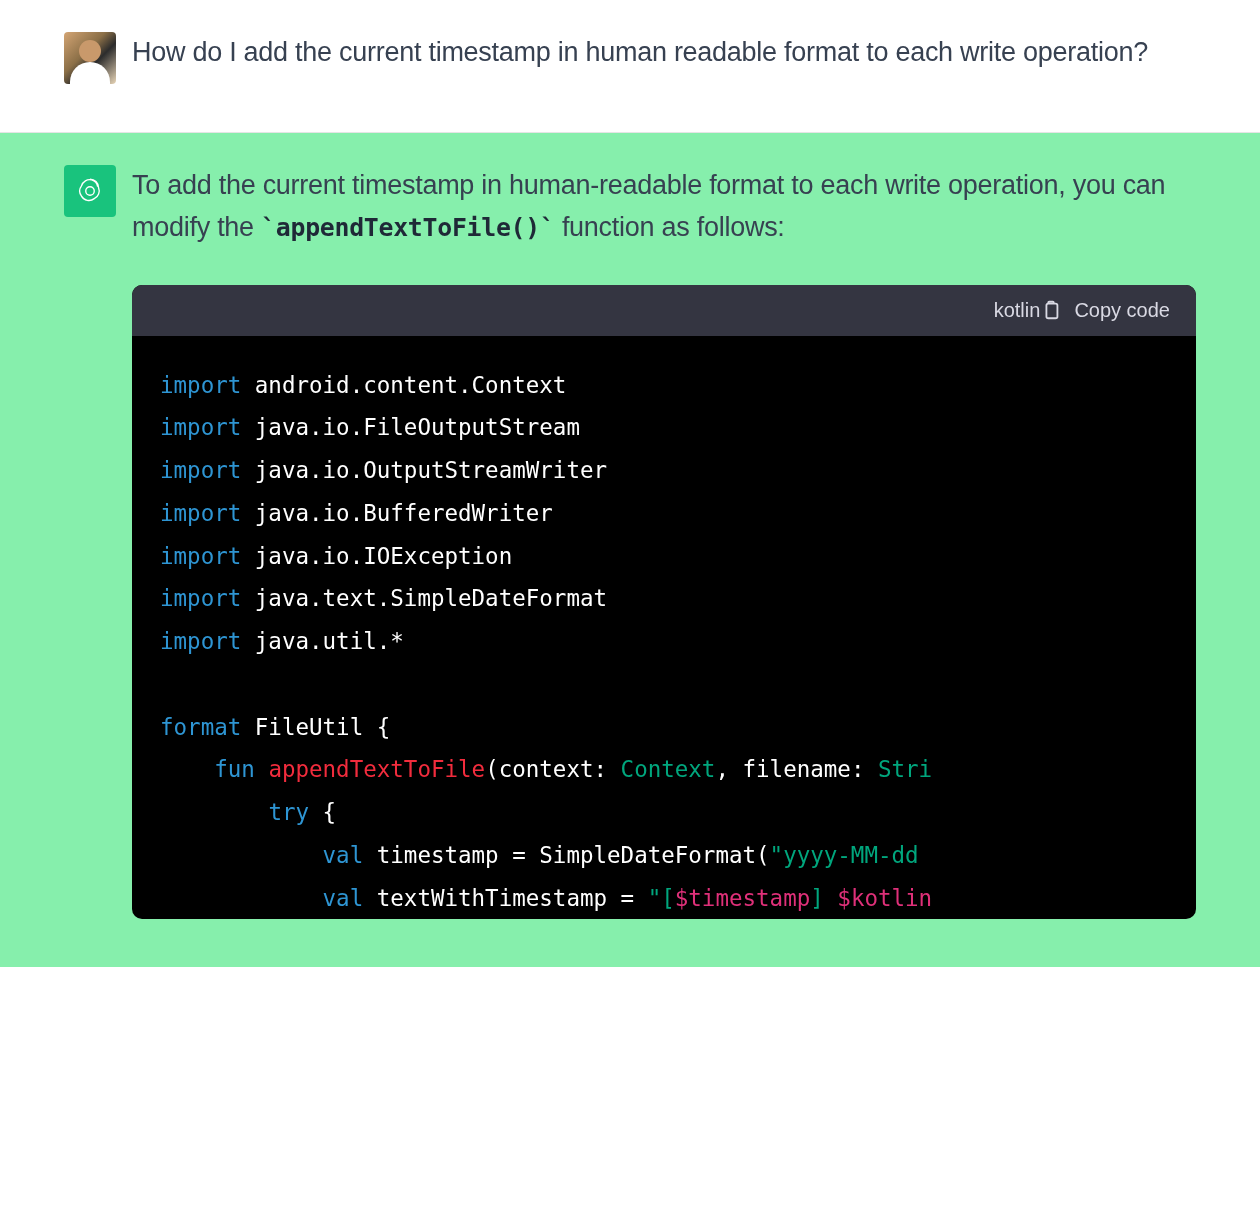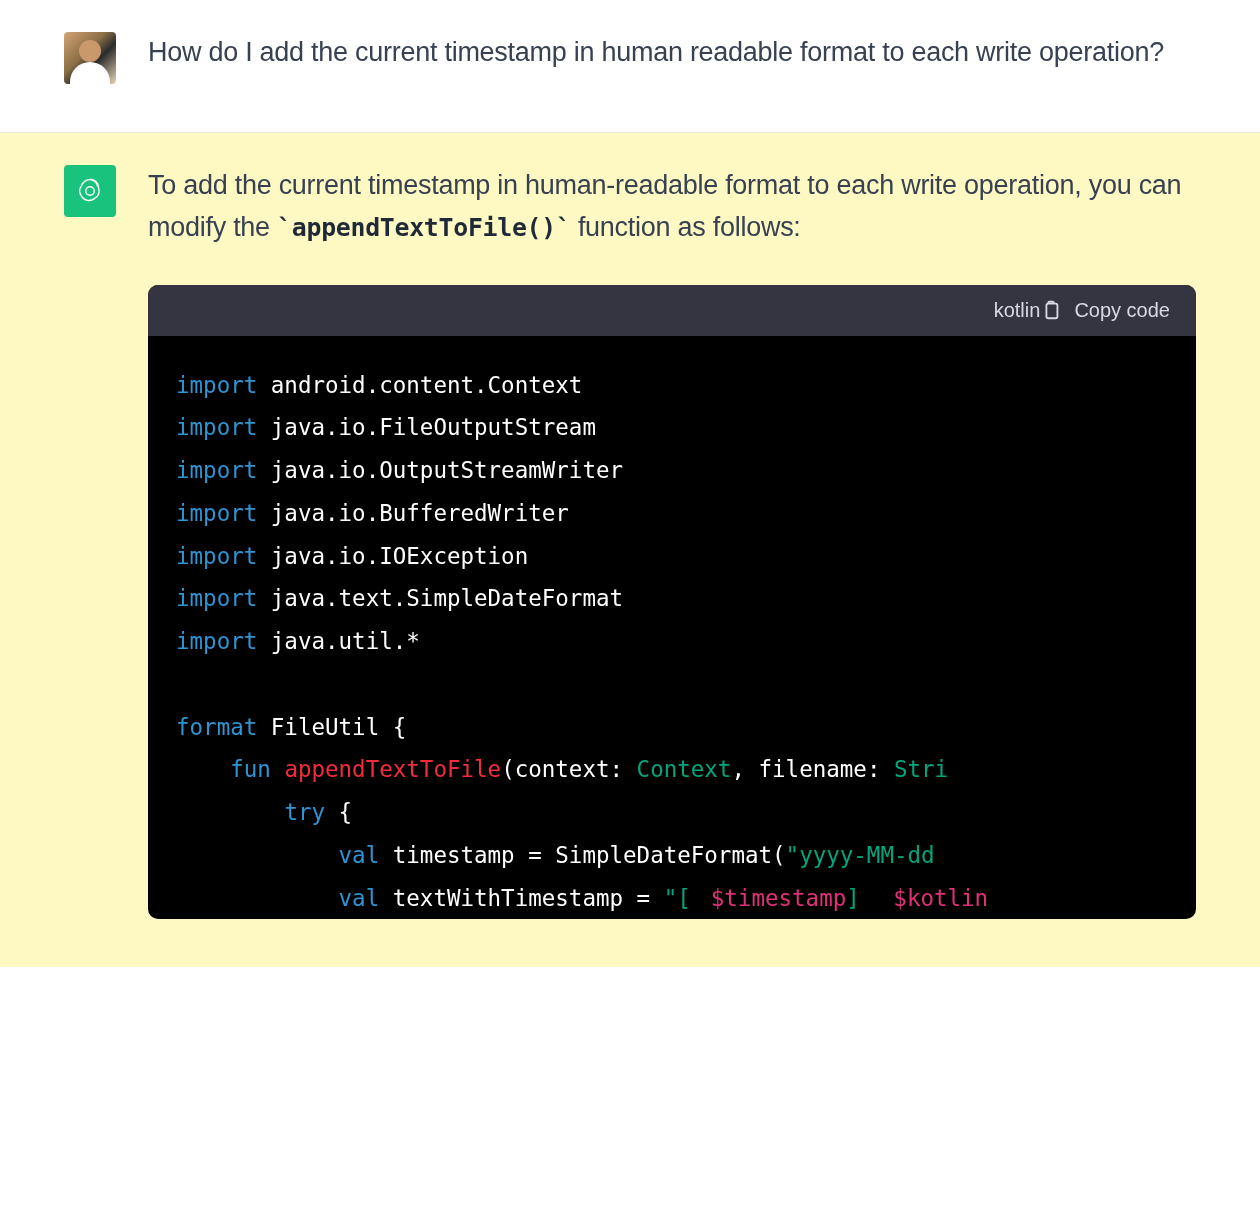--- a/index.html
+++ b/index.html
@@ -5,28 +5,28 @@
   * { margin: 0; padding: 0; box-sizing: border-box; }
   body {
     font-family: -apple-system, BlinkMacSystemFont, "Segoe UI", Helvetica, Arial, sans-serif;
     background: #ffffff;
     width: 1260px;
     color: #1a1a1a;
   }
   .message-row {
     display: flex;
     padding: 32px 64px 48px 64px;
-    gap: 32px;
+    gap: 16px;
   }
   .message-row.user {
     background: #ffffff;
     border-bottom: 1px solid #e5e5e5;
   }
   .message-row.assistant {
-    background: #fef9c3;
+    background: #86efac;
   }
   .avatar-col {
     flex: 0 0 52px;
   }
   .avatar {
     width: 52px;
     height: 52px;
     border-radius: 4px;
     display: block;
   }
@@ -118,21 +118,21 @@
     font-family: ui-monospace, SFMono-Regular, "SF Mono", Menlo, Consolas, monospace;
     font-size: 22.5px;
     line-height: 1.9;
     color: #ffffff;
     white-space: pre;
   }
   .tok-kw   { color: #2e95d3; }
   .tok-fn   { color: #f22c3d; }
   .tok-type { color: #00a67d; text-align: right; }
   .tok-str  { color: #00a67d; }
-  .tok-intp { color: #df3079; margin-left: 20px; }
+  .tok-intp { color: #df3079; }
 </style>
 </head>
 <body>
 
 <div class="message-row user">
   <div class="avatar-col">
     <div class="avatar user-avatar"></div>
   </div>
   <div class="content-col">
     <p class="prose">How do I add the current timestamp in human readable format to each write operation?</p>

